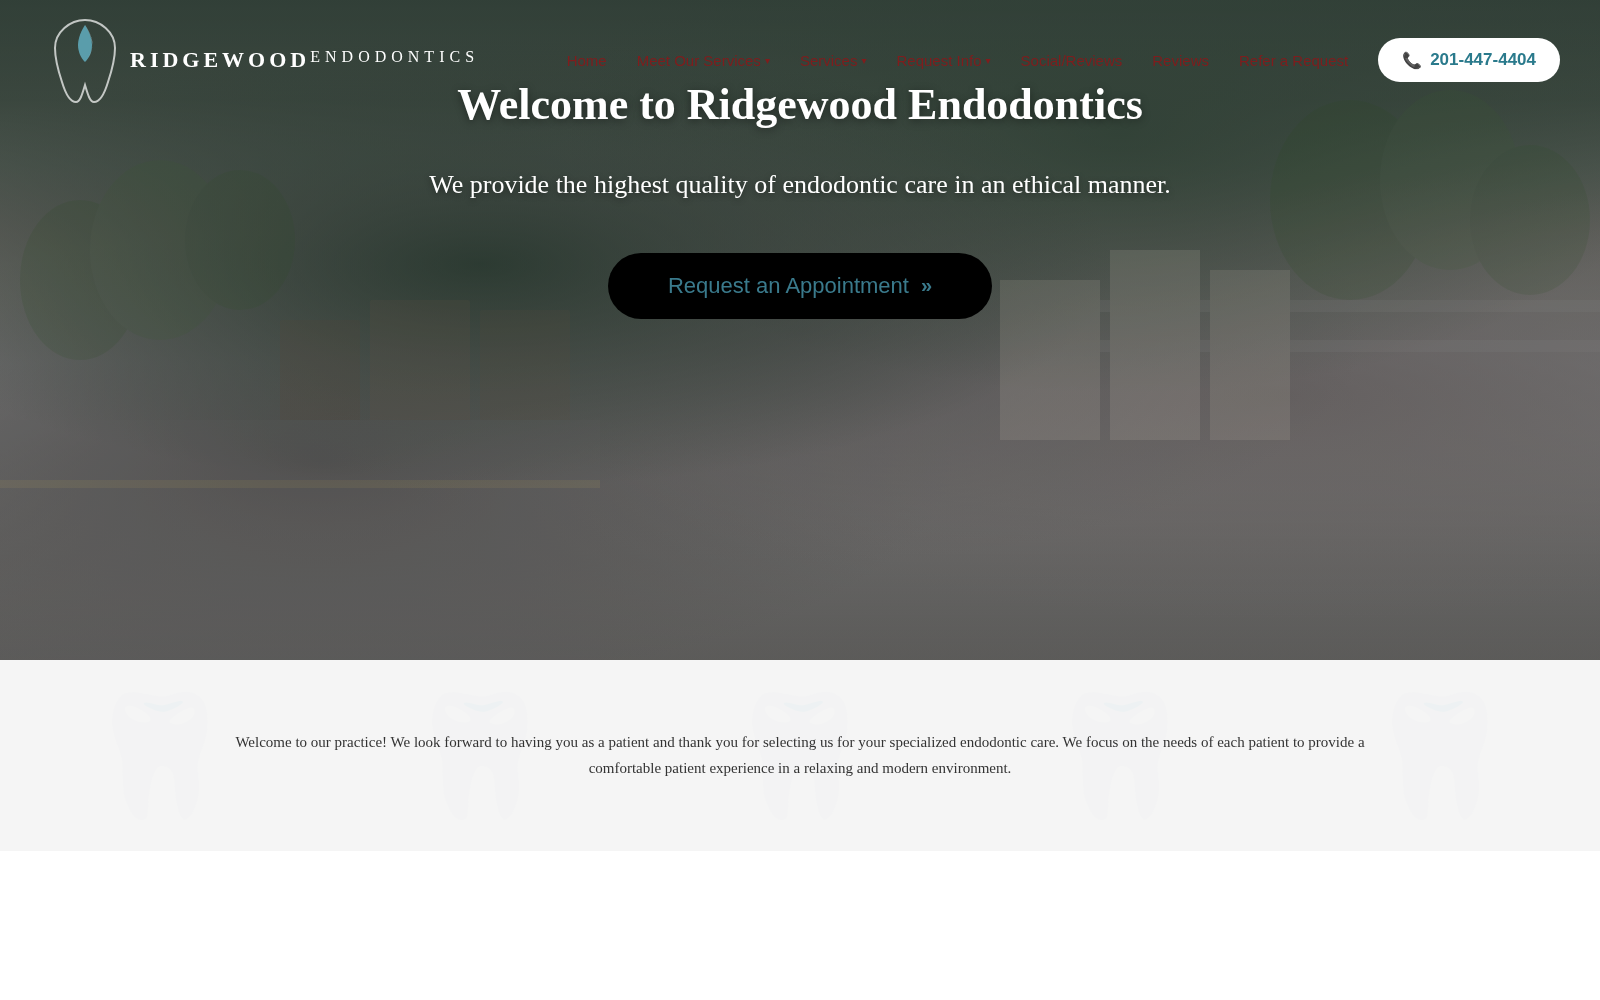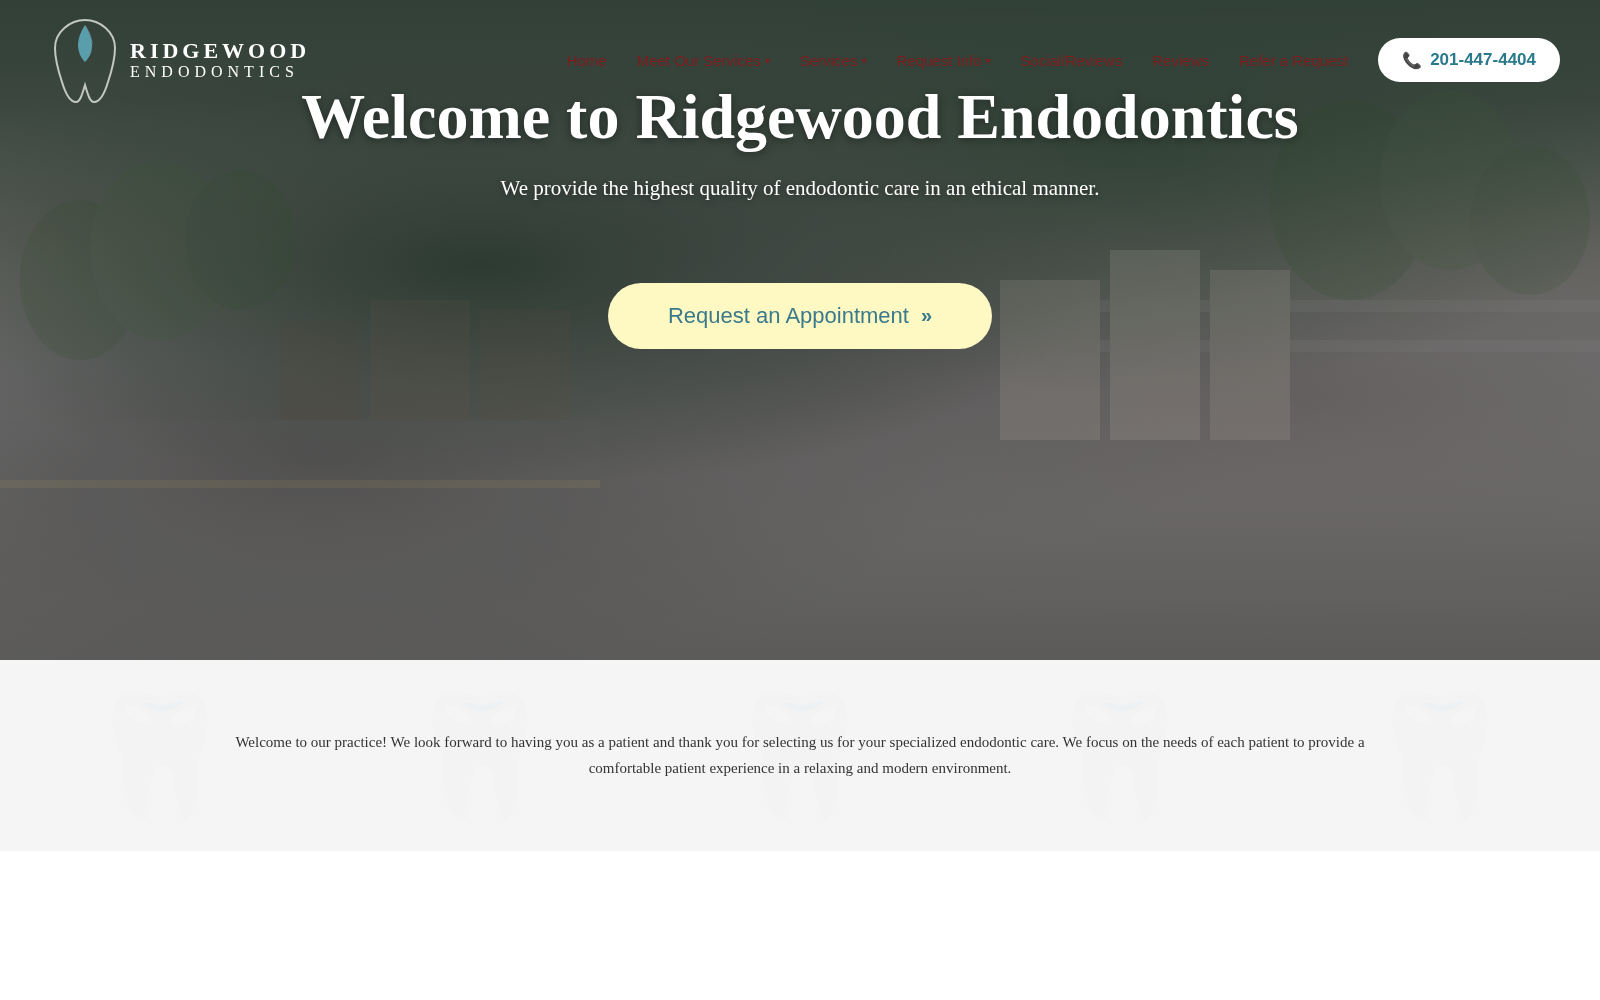--- a/index.html
+++ b/index.html
@@ -18,21 +18,21 @@
 
     .logo-area {
       display: flex;
       align-items: center;
       gap: 0;
       text-decoration: none;
     }
 
     .logo-text {
       display: flex;
-      flex-direction: column;
+      flex-direction: row;
       line-height: 1.1;
       color: white;
       font-family: 'Georgia', serif;
       text-transform: uppercase;
       letter-spacing: 3px;
     }
 
     .logo-text .brand-name {
       font-size: 22px;
       font-weight: 700;
@@ -127,52 +127,51 @@
     .hero-content {
       position: relative;
       z-index: 5;
       text-align: center;
       color: white;
       padding: 0 80px;
       margin-top: 80px;
     }
 
     .hero-title {
-      font-size: 64px;
+      font-size: 44px;
       font-weight: 700;
       font-family: 'Georgia', serif;
-      margin-bottom: 20px;
+      margin-bottom: 36px;
       text-shadow: 0 2px 8px rgba(0,0,0,0.4);
       line-height: 1.15;
     }
 
     .hero-subtitle {
-      font-size: 21px;
+      font-size: 26px;
       font-weight: 400;
       font-family: 'Georgia', serif;
       margin-bottom: 50px;
       text-shadow: 0 2px 6px rgba(0,0,0,0.4);
       line-height: 1.4;
     }
 
     .cta-btn {
-      background: #fef9c3;
+      background: #000000;
       border-radius: 50px;
       padding: 20px 60px;
       color: #3a7a8c;
       font-size: 22px;
       font-family: Arial, sans-serif;
       font-weight: 500;
       text-decoration: none;
       display: inline-flex;
       align-items: center;
       gap: 12px;
       cursor: pointer;
       border: none;
-      margin-top: 30px;
     }
 
     .cta-btn .double-chevron {
       color: #3a7a8c;
       font-size: 20px;
       font-weight: 700;
     }
 
     
     .welcome-section {

